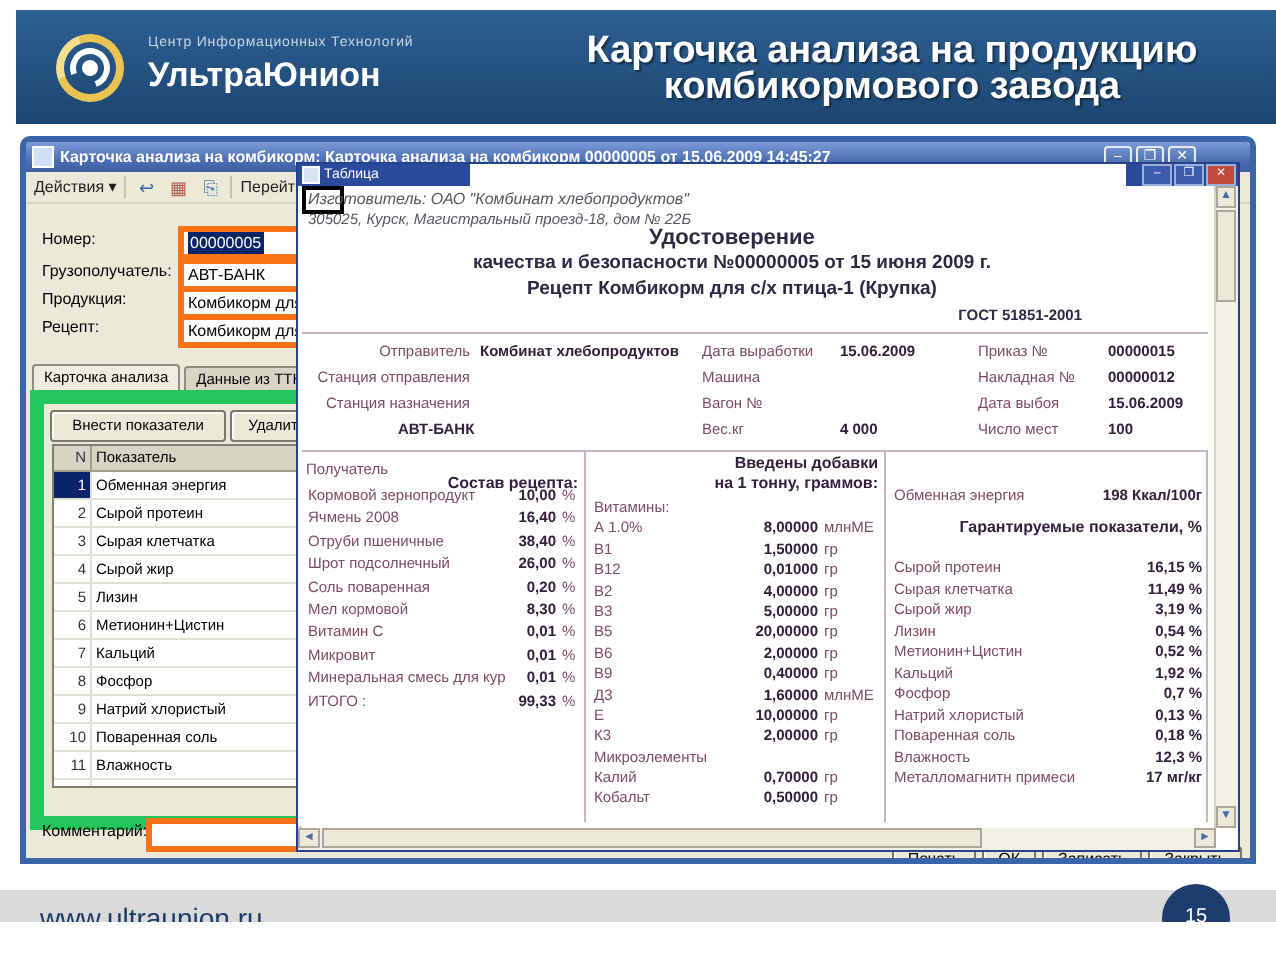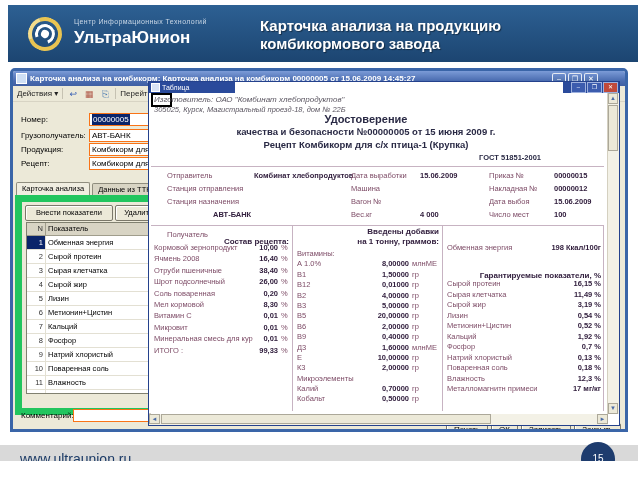--- a/index.html
+++ b/index.html
@@ -8,42 +8,42 @@
   
   .hdr{position:absolute;left:8px;top:5px;width:630px;height:57px;
        background:linear-gradient(180deg,#2d6093,#1c4571);}
   .logoC{position:absolute;left:20px;top:12px;width:26px;height:26px;border:4px solid #e9c452;
          border-radius:50%;transform:rotate(25deg);border-left-color:#f5dd8c;}
   .logoC .ring2{position:absolute;left:3px;top:3px;width:14px;height:14px;border:3px solid #fff;
          border-radius:50%;border-bottom-color:transparent;}
   .logoC .dot{position:absolute;left:9px;top:9px;width:8px;height:8px;background:#fff;border-radius:50%;}
   .org{position:absolute;left:66px;top:13px;font-size:7px;color:#c9d7e6;letter-spacing:.4px;}
   .brand{position:absolute;left:66px;top:23px;font-size:17px;font-weight:bold;color:#fff;}
-  .hdr-title{position:absolute;left:252px;top:12px;width:372px;color:#fff;
-         font-size:15px;font-weight:bold;line-height:18px;text-shadow:1px 1px 1px rgba(0,0,0,.45);}
+  .hdr-title{position:absolute;left:252px;top:12px;width:372px;text-align:center;color:#fff;
+         font-size:19px;font-weight:bold;line-height:18px;text-shadow:1px 1px 1px rgba(0,0,0,.45);}
 
   
   .win{position:absolute;left:10px;top:68px;width:612px;height:358px;border:3px solid #3a65a8;
        border-radius:5px 5px 0 0;background:#ece9d8;overflow:hidden;}
   .tbar{position:absolute;left:0;top:0;width:100%;height:15px;
         background:linear-gradient(180deg,#7b9bd7,#4a6cb0 65%,#3f5fa3);
         display:flex;align-items:center;padding:0 3px;box-sizing:border-box;color:#fff;}
   .ticon{width:9px;height:9px;border:1px solid #fff;background:#cfe0f5;margin-right:3px;flex:none;}
   .ttext{font-size:8px;font-weight:bold;white-space:nowrap;overflow:hidden;flex:1;}
   .wctrl{display:flex;gap:2px;margin-right:24px;}
   .win-btn{width:12px;height:10px;border:1px solid rgba(255,255,255,.85);border-radius:2px;
         background:linear-gradient(#6f8fd0,#46679f);color:#fff;font-size:7px;line-height:9px;text-align:center;}
   .toolbar{position:absolute;left:0;top:15px;width:100%;height:16px;background:#ece9d8;
         border-bottom:1px solid #d8d4c4;display:flex;align-items:center;gap:4px;
         padding-left:4px;box-sizing:border-box;font-size:8px;color:#222;}
   .tsep{width:1px;height:11px;background:#c6c2b2;}
   .tbi{width:12px;height:12px;font-size:9px;line-height:12px;text-align:center;}
 
   .field-label{position:absolute;font-size:8px;color:#000;}
-  .field-input{position:absolute;height:11px;background:#fff;border:1px solid #f97316;
+  .field-input{position:absolute;height:11px;background:#fff;border:3px solid #f97316;
         font-size:8px;line-height:11px;padding:0 2px;overflow:hidden;white-space:nowrap;}
   .selval{background:#0a246a;color:#fff;display:inline-block;padding:0 1px;}
 
   .tab{font-size:7.5px;padding:0 5px;border:1px solid #8f8d7e;border-bottom:none;
         border-radius:2px 2px 0 0;background:#d9d5c4;height:12px;line-height:12px;white-space:nowrap;}
   .tab.active{background:#f0ede0;position:relative;z-index:1;}
   .panelbox{position:absolute;left:2px;top:124px;width:134px;height:206px;
         border:7px solid #22c55e;background:#ece9d8;}
   .btn{position:absolute;background:#ece9d8;border:1px solid #7b786a;box-shadow:inset 1px 1px 0 #fff;
         font-size:7.5px;text-align:center;line-height:13px;height:14px;border-radius:2px;
@@ -257,21 +257,21 @@
         <span class="ital" style="left:3px;top:2px;font-size:8px;">Изготовитель: ОАО "Комбинат хлебопродуктов"</span>
         <span class="ital" style="left:3px;top:12px;font-size:7.5px;">305025, Курск, Магистральный проезд-18, дом № 22Б</span>
 
         <div class="dt" style="top:20px;font-size:11px;">Удостоверение</div>
         <div class="dt" style="top:33px;font-size:9.5px;">качества и безопасности №00000005 от 15 июня 2009 г.</div>
         <div class="dt" style="top:46px;font-size:9.5px;">Рецепт Комбикорм для с/х птица-1 (Крупка)</div>
         <div class="dt" style="top:60px;width:390px;text-align:right;font-size:7.5px;">ГОСТ 51851-2001</div>
 
         <div class="hl" style="left:0;top:73px;width:453px;"></div>
 
-        <div class="g1" style="position:absolute;left:16px;top:76px;width:192px;">
+        <div class="g1" style="position:absolute;left:2px;top:76px;width:192px;text-align:right;">
           <div class="irow">
               <span class="il">Отправитель</span>
               <span class="iv">Комбинат хлебопродуктов</span>
             </div>
           <div class="irow">
               <span class="il">Станция отправления</span>
               <span class="iv"></span>
             </div>
           <div class="irow">
               <span class="il">Станция назначения</span>
@@ -457,21 +457,21 @@
               <span class="du">гр</span>
             </div>
         </div>
 
         <div class="colC" style="position:absolute;left:296px;top:150px;width:154px;">
           <div class="drow">
               <span class="dn">Обменная энергия</span>
               <span class="dv">198 Ккал/100г</span>
             </div>
         </div>
-        <div class="ctitle" style="left:296px;top:166px;width:154px;font-size:8px;margin-top:12px;">Гарантируемые показатели, %</div>
+        <div class="ctitle" style="left:296px;top:166px;width:154px;font-size:8px;">Гарантируемые показатели, %</div>
         <div class="colC" style="position:absolute;left:296px;top:186px;width:154px;">
           <div class="drow">
               <span class="dn">Сырой протеин</span>
               <span class="dv">16,15 %</span>
             </div>
           <div class="drow">
               <span class="dn">Сырая клетчатка</span>
               <span class="dv">11,49 %</span>
             </div>
           <div class="drow">

